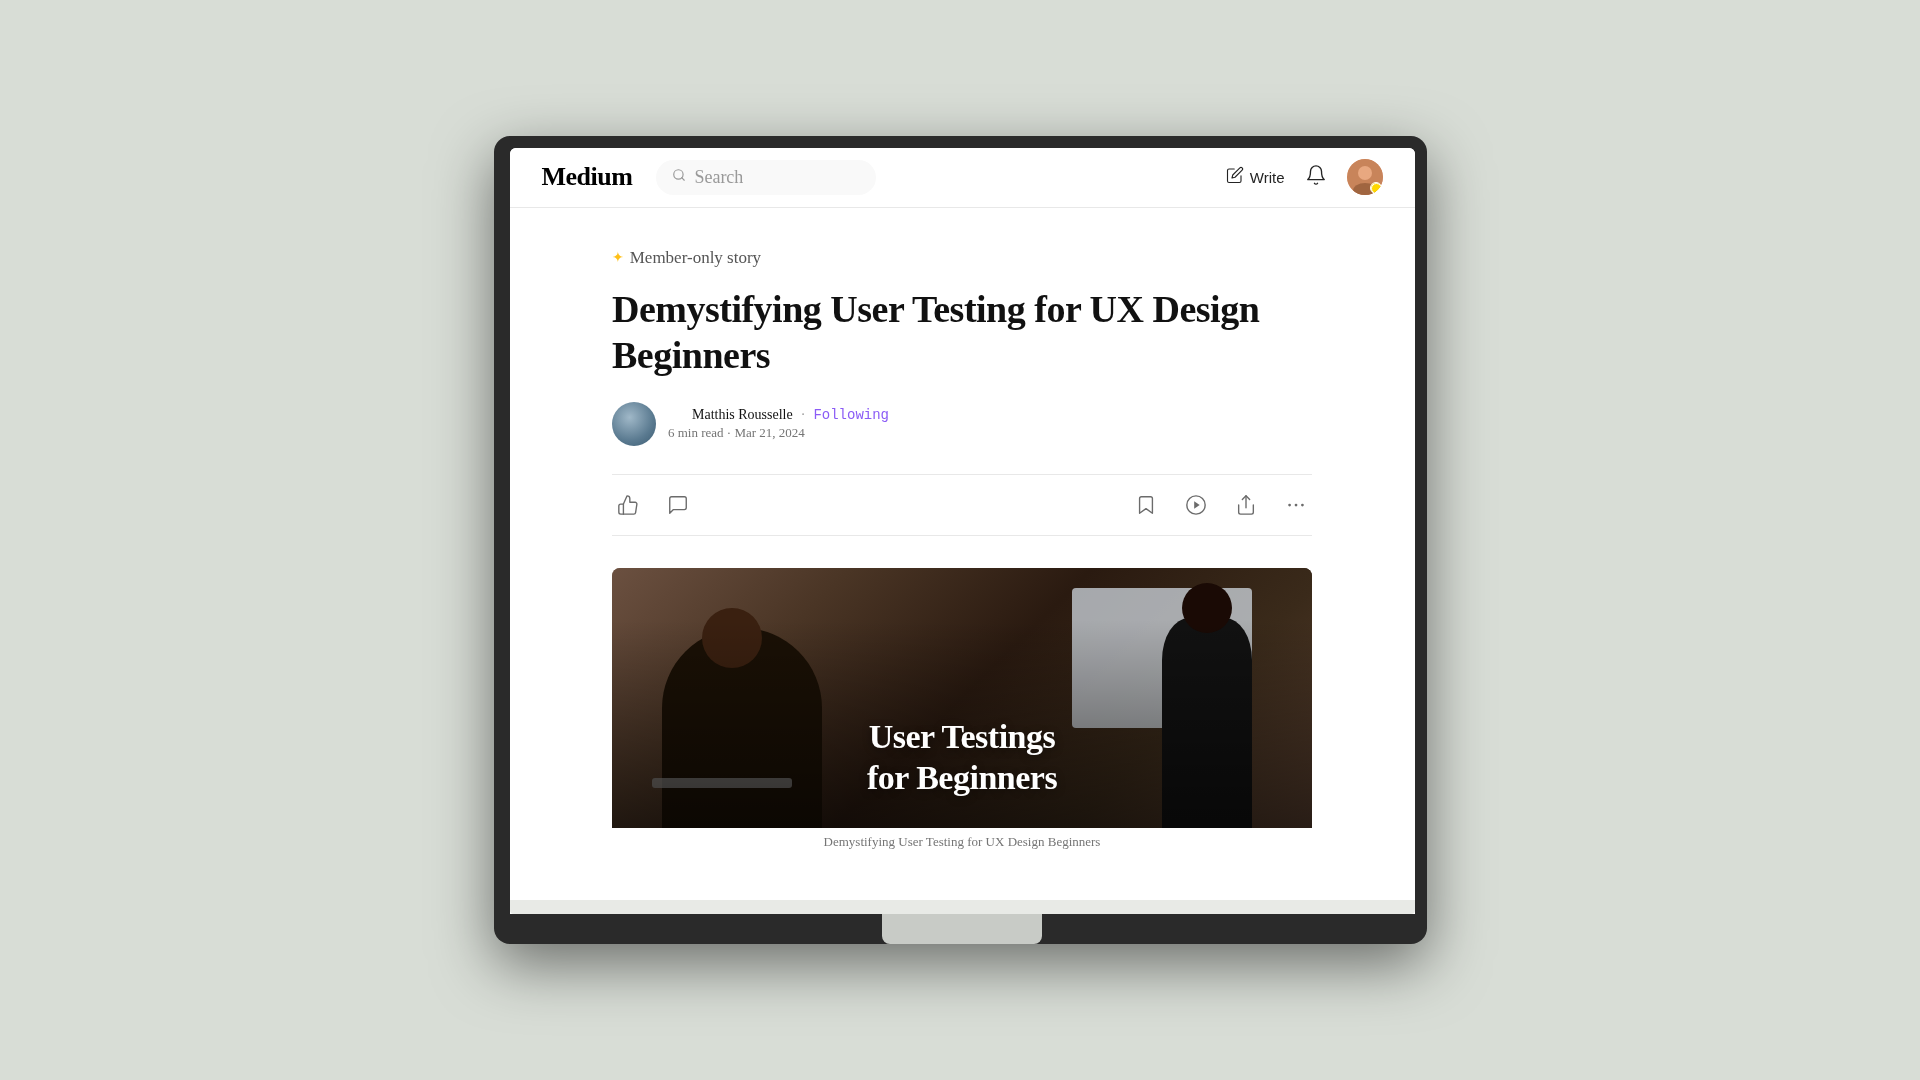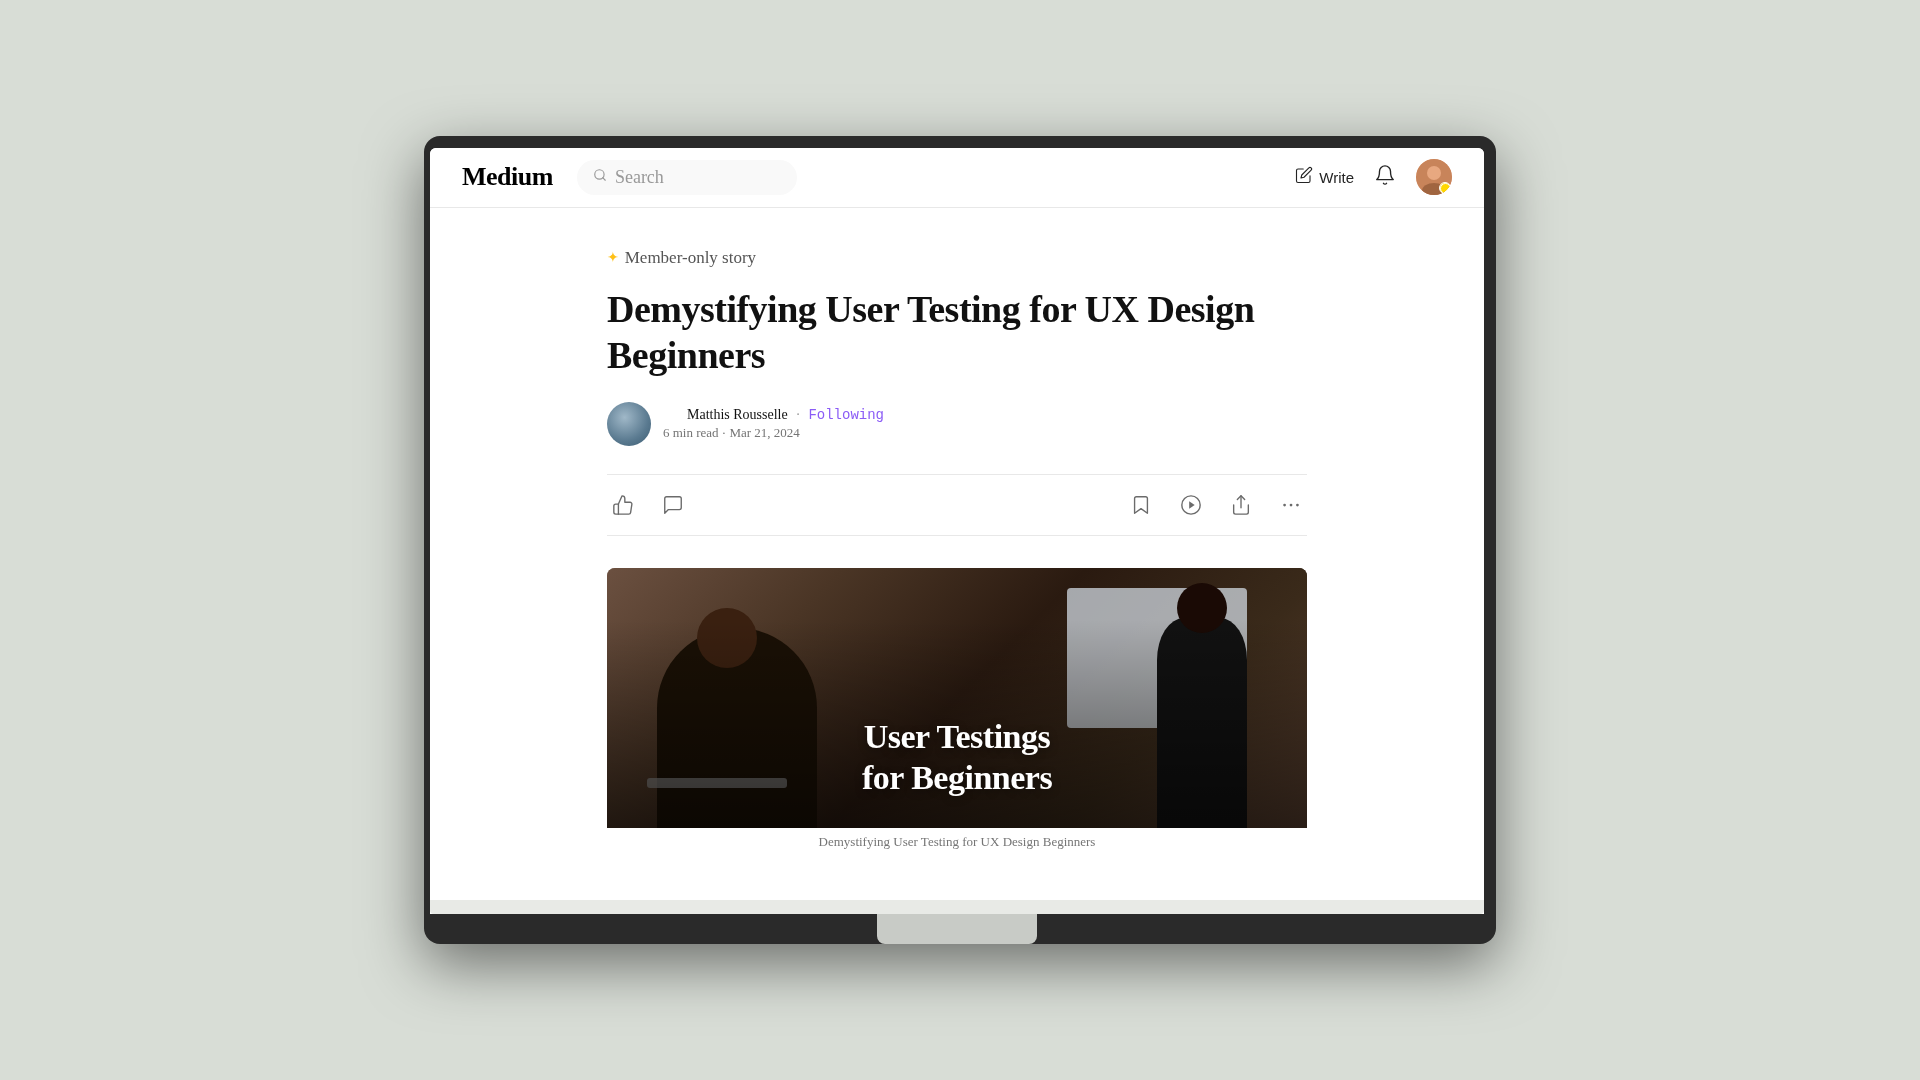--- a/index.html
+++ b/index.html
@@ -7,24 +7,24 @@
     body {
       background-color: #d8ddd6;
       display: flex;
       justify-content: center;
       align-items: center;
       min-height: 100vh;
       font-family: -apple-system, BlinkMacSystemFont, 'Segoe UI', Georgia, serif;
     }
 
     .monitor-outer {
-      width: 1072px;
+      width: 933px;
       background: #2a2a2a;
       border-radius: 16px;
-      padding: 12px 12px 0 6px;
+      padding: 12px 12px 0 16px;
       box-shadow: 0 20px 60px rgba(0,0,0,0.5);
     }
 
     .monitor-screen {
       background: #ffffff;
       border-radius: 6px 6px 0 0;
       overflow: hidden;
       min-height: 640px;
     }
 

